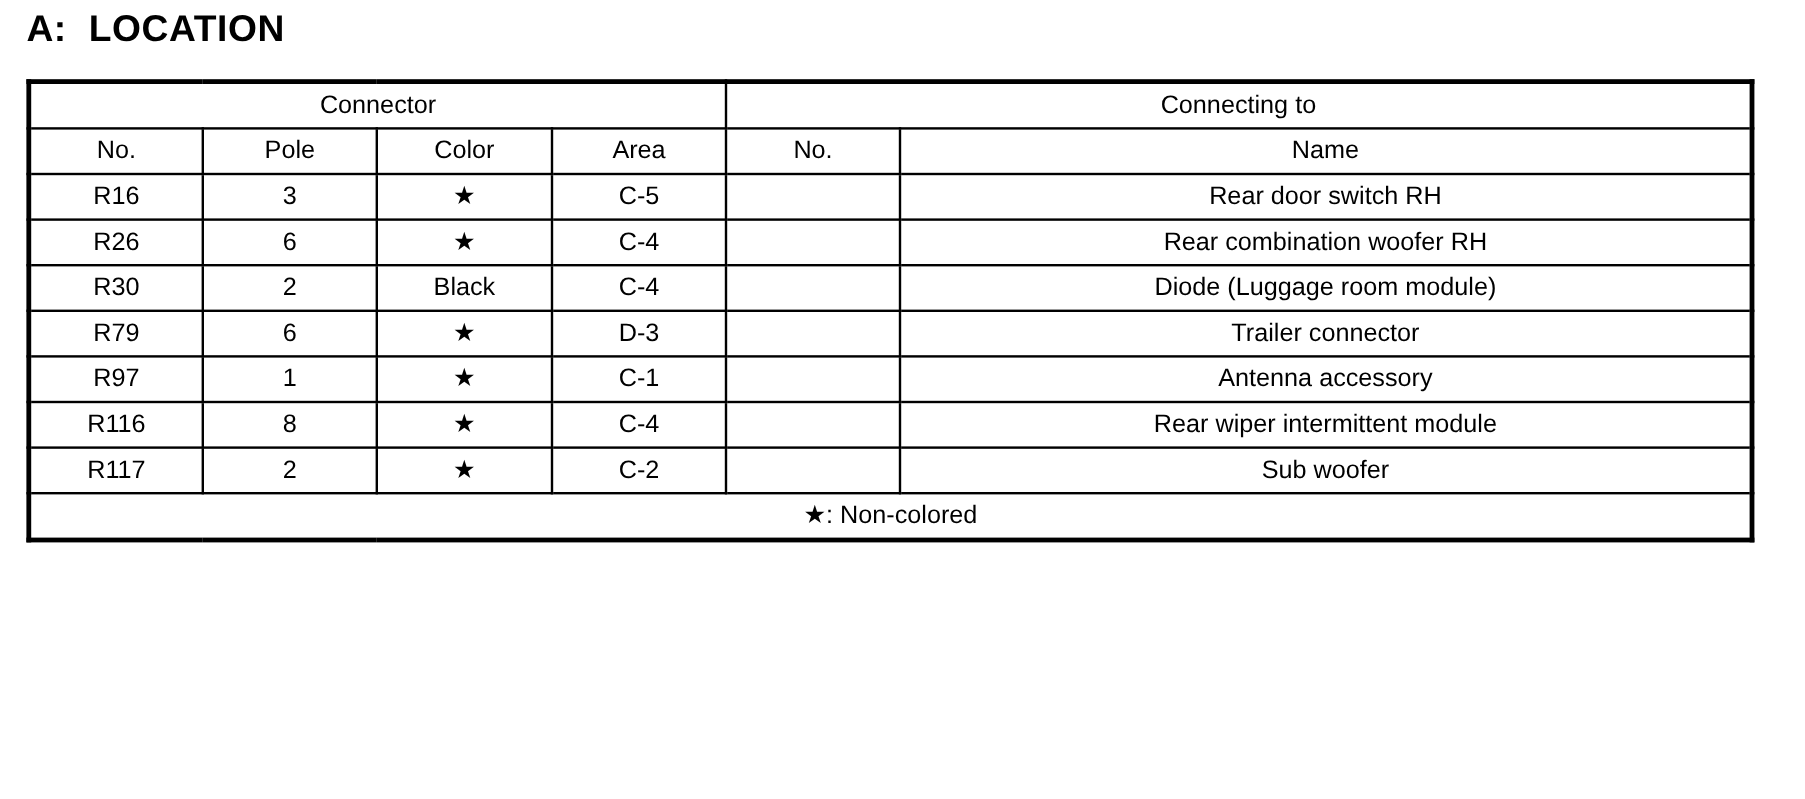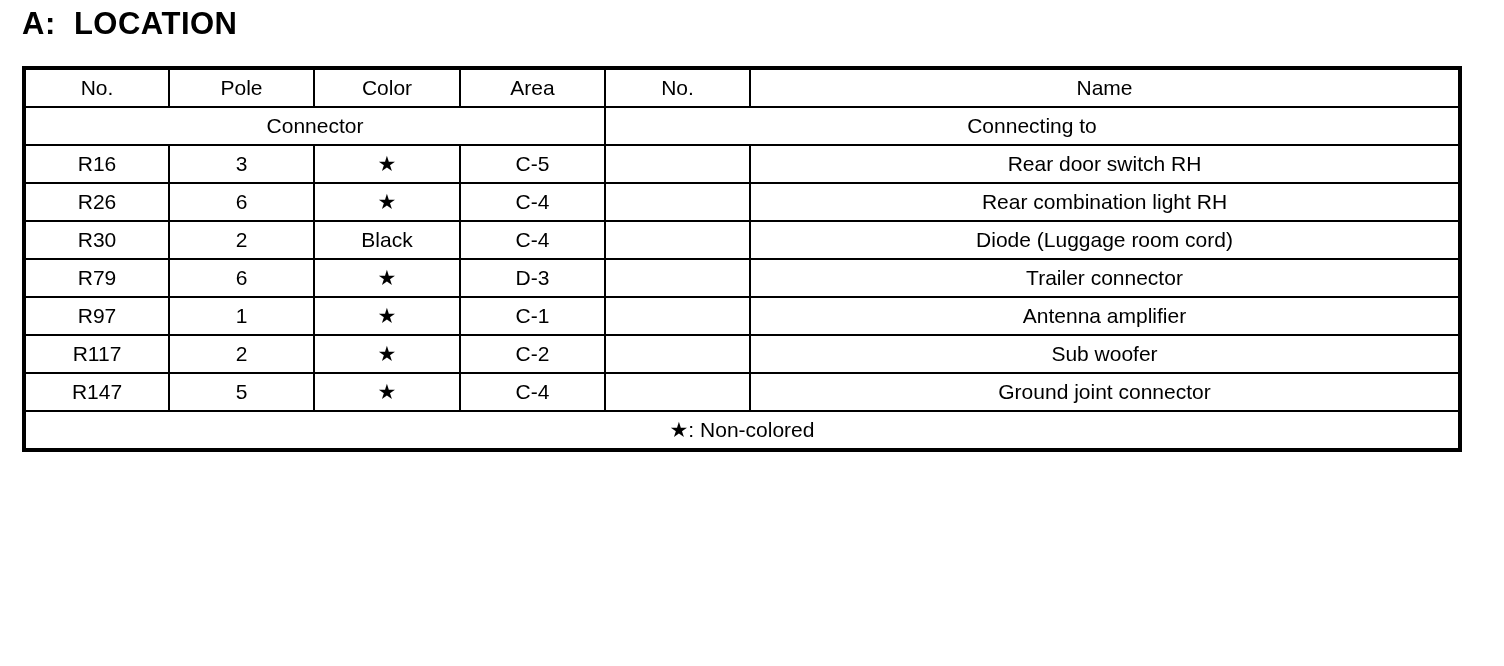--- a/index.html
+++ b/index.html
@@ -96,88 +96,88 @@
     <colgroup>
       <col class="c-no">
         <col class="c-pole">
         <col class="c-color">
       <col class="c-area">
         <col class="c-cno">
         <col class="c-cname">
     </colgroup>
     <thead>
       <tr>
+        <th class="grouphdr" colspan="4">Connector</th>
+        <th class="grouphdr" colspan="2">Connecting to</th>
+      </tr>
+      <tr>
         <th>No.</th>
         <th>Pole</th>
         <th>Color</th>
         <th>Area</th>
         <th>No.</th>
         <th>Name</th>
-      </tr>
-      <tr>
-        <th class="grouphdr" colspan="4">Connector</th>
-        <th class="grouphdr" colspan="2">Connecting to</th>
       </tr>
     </thead>
     <tbody id="table-body">
         <tr>
           <td>R16</td>
           <td>3</td>
           <td class="star">★</td>
           <td>C-5</td>
           <td></td>
           <td class="name-cell">Rear door switch RH</td>
         </tr>
         <tr>
           <td>R26</td>
           <td>6</td>
           <td class="star">★</td>
           <td>C-4</td>
           <td></td>
-          <td class="name-cell">Rear combination light RH</td>
+          <td class="name-cell">Rear combination woofer RH</td>
         </tr>
         <tr>
           <td>R30</td>
           <td>2</td>
           <td>Black</td>
           <td>C-4</td>
           <td></td>
-          <td class="name-cell">Diode (Luggage room cord)</td>
+          <td class="name-cell">Diode (Luggage room module)</td>
         </tr>
         <tr>
           <td>R79</td>
           <td>6</td>
           <td class="star">★</td>
           <td>D-3</td>
           <td></td>
           <td class="name-cell">Trailer connector</td>
         </tr>
         <tr>
           <td>R97</td>
           <td>1</td>
           <td class="star">★</td>
           <td>C-1</td>
           <td></td>
-          <td class="name-cell">Antenna amplifier</td>
+          <td class="name-cell">Antenna accessory</td>
+        </tr>
+        <tr>
+          <td>R116</td>
+          <td>8</td>
+          <td class="star">★</td>
+          <td>C-4</td>
+          <td></td>
+          <td class="name-cell">Rear wiper intermittent module</td>
         </tr>
         <tr>
           <td>R117</td>
           <td>2</td>
           <td class="star">★</td>
           <td>C-2</td>
           <td></td>
           <td class="name-cell">Sub woofer</td>
-        </tr>
-        <tr>
-          <td>R147</td>
-          <td>5</td>
-          <td class="star">★</td>
-          <td>C-4</td>
-          <td></td>
-          <td class="name-cell">Ground joint connector</td>
         </tr>
       </tbody>
     <tfoot>
       <tr>
         <td class="footnote-cell" colspan="6">★: Non-colored</td>
       </tr>
     </tfoot>
   </table>
 
 </div>

